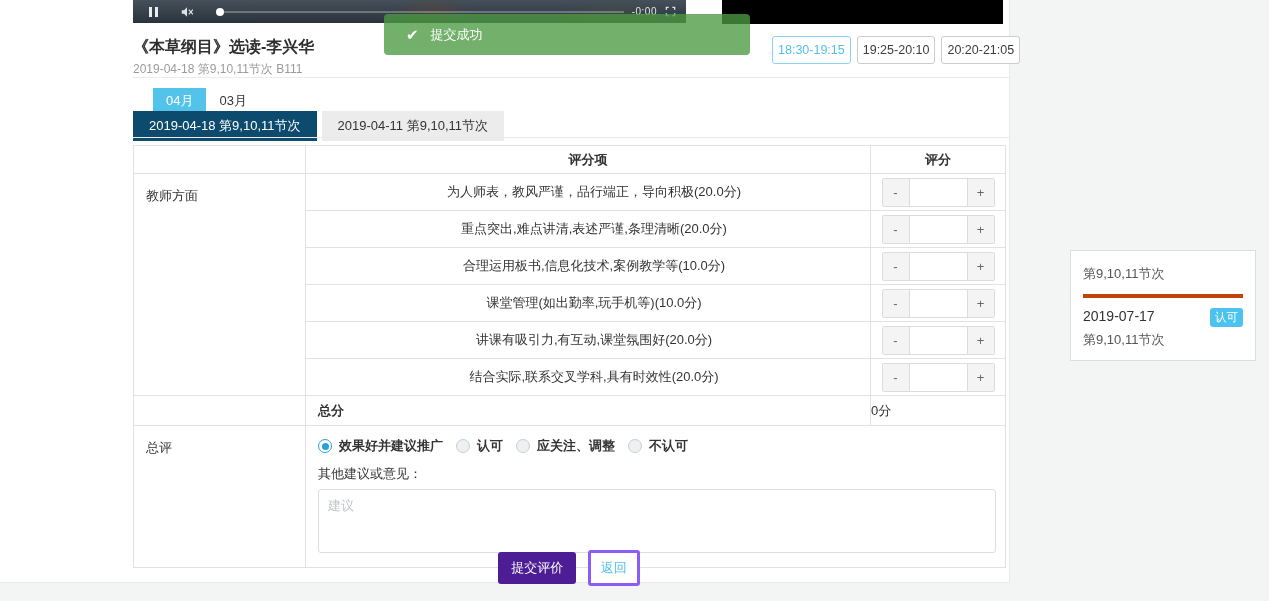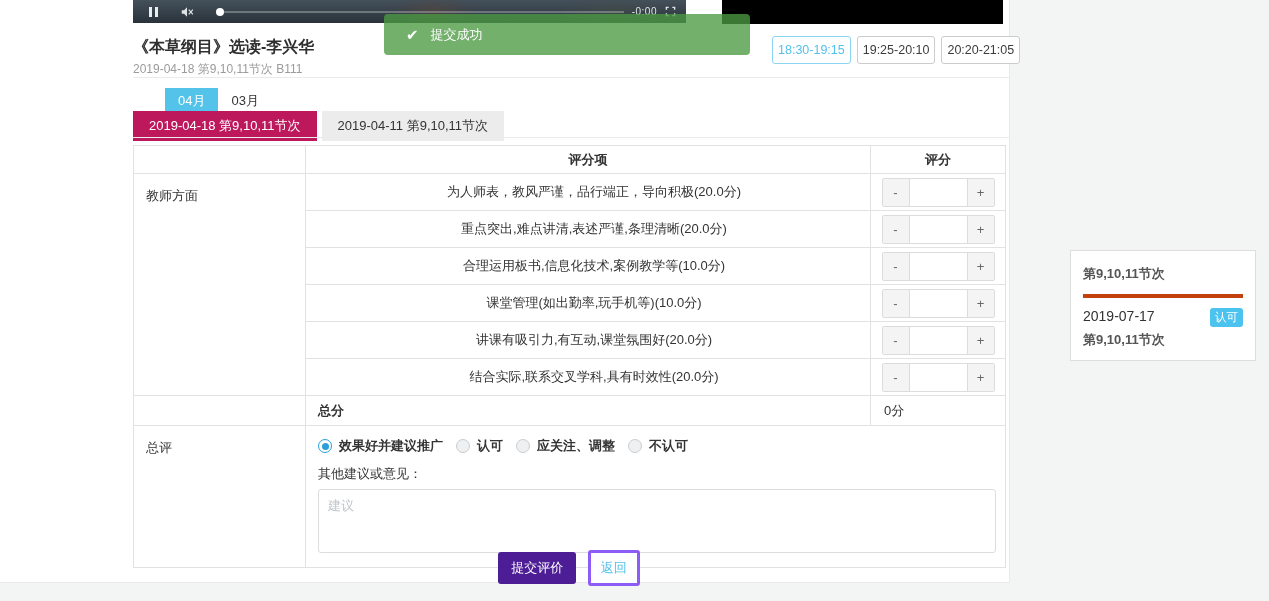--- a/index.html
+++ b/index.html
@@ -40,40 +40,40 @@
   .course-title { position:absolute; left:133px; top:37px; font-size:16px; font-weight:bold; color:#2f2f2f; }
   .course-sub { position:absolute; left:133px; top:61px; font-size:12px; color:#9b9b9b; }
   .timeslots { position:absolute; left:772px; top:36px; display:flex; gap:6px; }
   .timeslot {
     background:#fff; border:1px solid #ccc; border-radius:3px; color:#3c3c3c;
     font-size:12.5px; padding:6px 5px; cursor:pointer;
   }
   .timeslot.active { border-color:#8bd5f2; color:#53c0ea; }
   .hr1 { position:absolute; left:133px; top:77px; width:877px; border-top:1px solid #ebebeb; }
   
-  .month-tabs { position:absolute; left:145px; top:88px; display:flex;padding-left:20px; }
+  .month-tabs { position:absolute; left:133px; top:88px; display:flex;padding-left:20px; }
   .month-tab { font-size:13px; padding:4px 13px; color:#333; cursor:pointer; }
   .month-tab.active { background:#53c3ea; color:#fff; }
   .session-tabs { position:absolute; left:133px; top:111px; display:flex; gap:5px; }
   .session-tab { font-size:13px; padding:6px 16px; background:#ececec; color:#333; cursor:pointer; }
-  .session-tab.active { background:#be185d; color:#fff; }
+  .session-tab.active { background:#0c4a6e; color:#fff; }
   .hr2 { position:absolute; left:133px; top:137px; width:877px; border-top:1px solid #ebebeb; }
   
   table.eval { position:absolute; left:133px; top:145px; width:872px; border-collapse:collapse; table-layout:fixed; }
   table.eval th, table.eval td { border:1px solid #e2e2e2; font-size:13px; color:#333; }
   col.c1 { width:172px; } col.c2 { width:565px; } col.c3 { width:135px; }
   th.h { height:28px; font-weight:bold; text-align:center; }
   td.item { height:37px; padding-left:12px; text-align:center; }
   td.cat { vertical-align:top; padding:13px 0 0 12px; }
   td.score-cell { text-align:center; }
   .stepper { display:inline-flex; border:1px solid #dcdcdc; border-radius:2px; overflow:hidden; height:29px; vertical-align:middle; }
   .step-btn { width:26px; background:#f4f4f4; border:none; color:#666; font-size:13px; cursor:pointer; line-height:27px; }
   .step-input { width:59px; border:none; border-left:1px solid #dcdcdc; border-right:1px solid #dcdcdc; text-align:center; font-size:13px; outline:none; }
   td.total-lbl { font-weight:bold; padding-left:12px; height:30px; }
-  td.total-val { padding-left:13px; }
+  td.total-val { padding-left:0; }
   td.overall-cell { vertical-align:top; padding:11px 12px; }
   td.overall-lbl { vertical-align:top; padding:13px 0 0 12px; }
   .radio-row { display:flex; align-items:center; gap:7px; flex-wrap:nowrap; }
   .radio { width:14px; height:14px; border-radius:50%; position:relative; flex:0 0 auto; cursor:pointer; }
   .radio.off { background:#eef0f1; border:1px solid #c8cdd1; }
   .radio.sel { background:#fff; border:1px solid #2d9fd8; }
   .radio.sel::after { content:""; position:absolute; inset:2.5px; border-radius:50%; background:#2d9fd8; }
   .radio-label { font-weight:bold; font-size:13px; color:#333; margin-right:6px; }
   .comment-label { font-size:13px; color:#333; margin:10px 0 6px; }
   textarea.comment {
@@ -101,21 +101,21 @@
     font-size:14px; font-weight:bold; color:#333; padding:11px 15px;
   }
   .history-body { padding:0 12px; }
   .h-entry { padding:10px 0 11px; cursor:pointer; }
   .h-entry + .h-entry { border-top:4px solid #c2410c; }
   .h-top { display:flex; justify-content:space-between; align-items:flex-start; }
   .h-date { font-size:14px; color:#333; }
   .badge { font-size:11.5px; color:#fff; border-radius:3px; padding:2px 5px; white-space:nowrap; }
   .badge-green { background:#2fa855; }
   .badge-blue { background:#4cc3ee; }
-  .h-session { font-size:13px; color:#555; margin-top:4px;font-weight:bold; }
+  .h-session { font-size:13px; color:#555; margin-top:4px; }
 </style>
 </head>
 <body>
 
 <div class="card"></div>
 
 <div class="video1">
   <span class="pause-bars">
       <i></i>
       <i></i>

